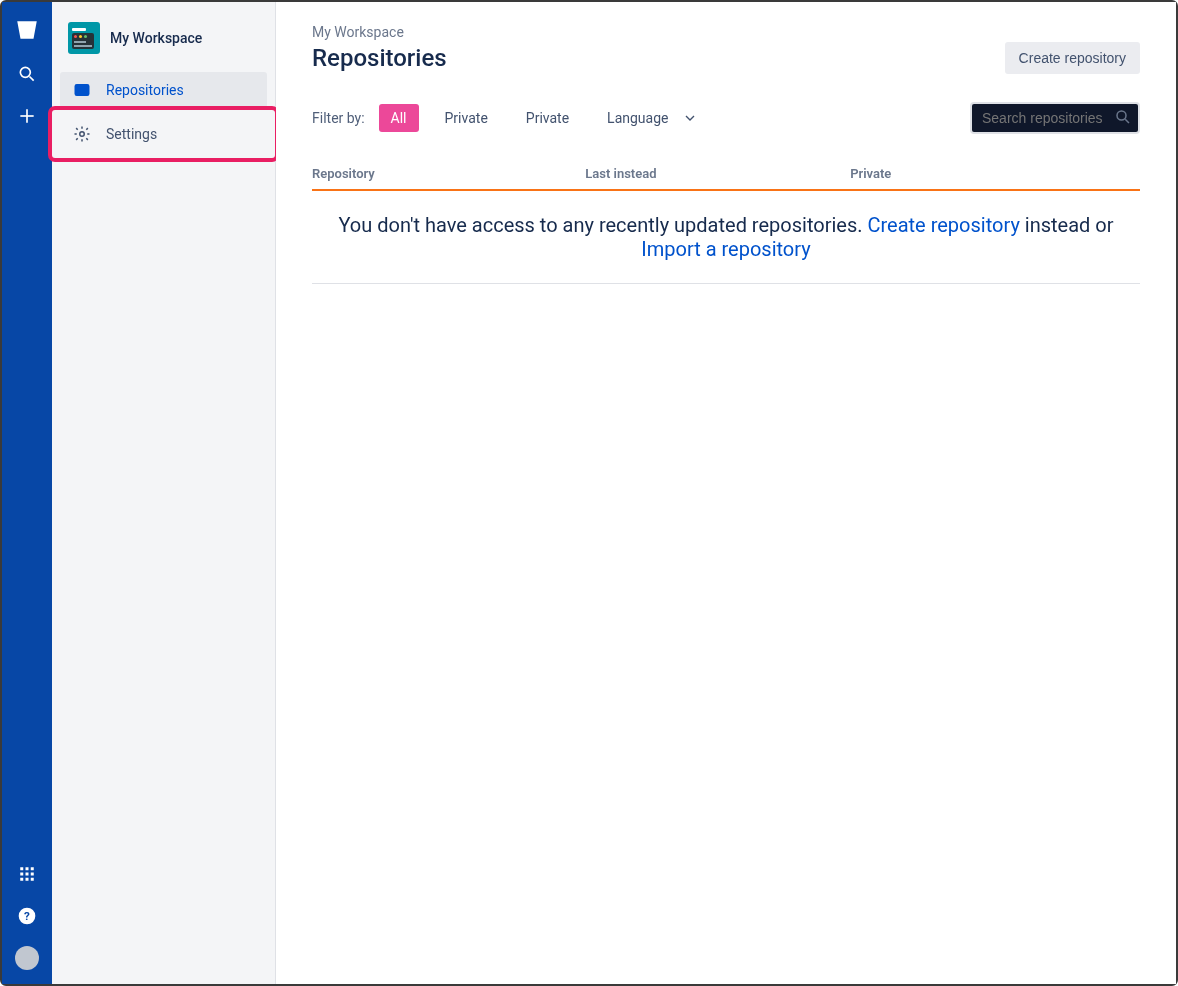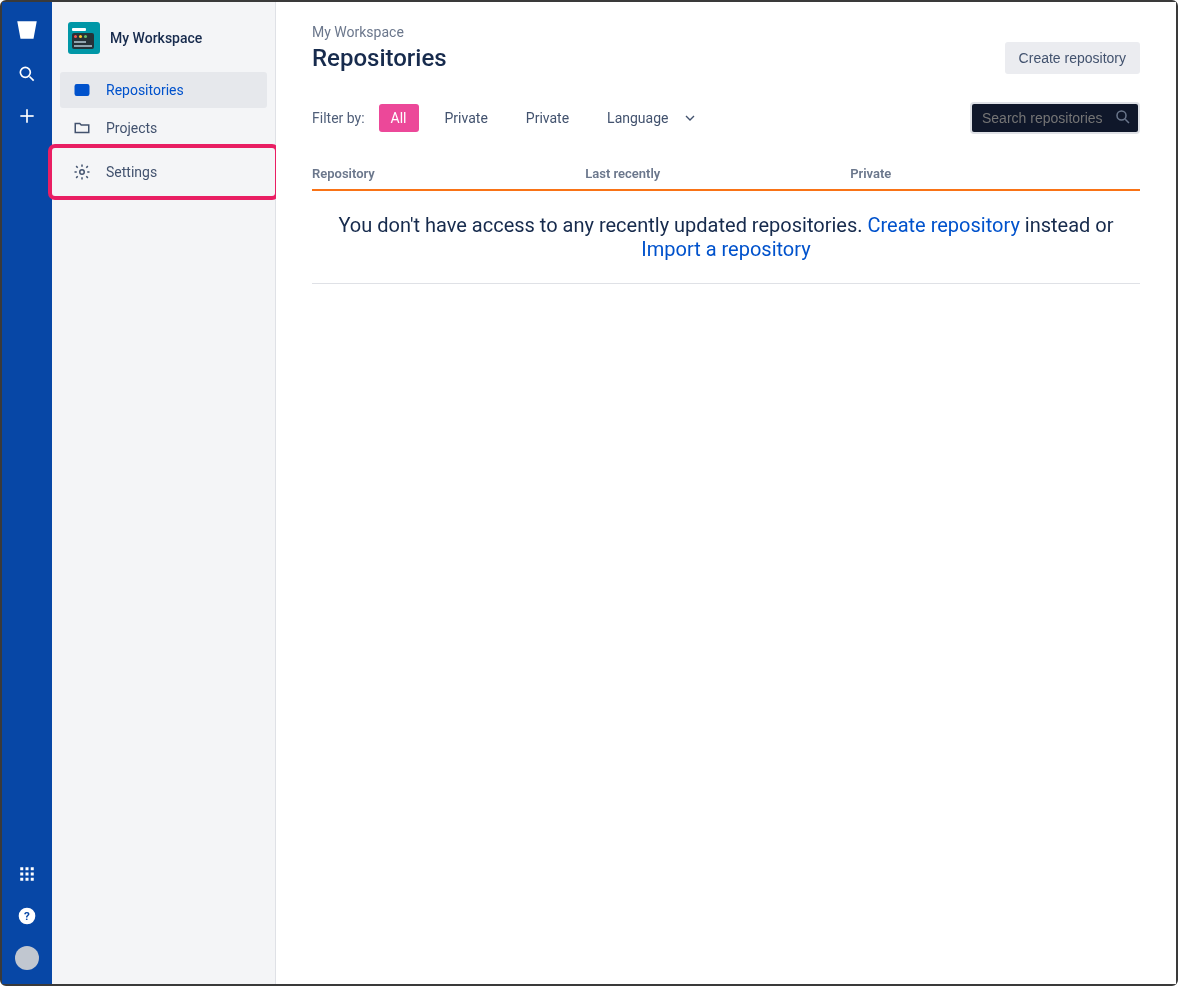--- a/index.html
+++ b/index.html
@@ -184,28 +184,20 @@
       <span class="icon-slot">
         <svg viewBox="0 0 24 24" width="18" height="18" fill="none" stroke="#0052CC" stroke-width="2">
             <rect x="3" y="5" width="18" height="14" rx="2"></rect>
             <polyline points="9 10 7 12 9 14"></polyline>
             <polyline points="15 10 17 12 15 14"></polyline>
           </svg>
       </span>
       <span>Repositories</span>
     </div>
 
-    <div class="nav-item">
-      <span class="icon-slot">
-        <svg viewBox="0 0 24 24" width="18" height="18" fill="none" stroke="#42526E" stroke-width="2">
-            <path d="M3 7 L3 18 L21 18 L21 8 L11 8 L9 6 L3 6 Z"></path>
-          </svg>
-      </span>
-      <span>Projects</span>
-    </div>
 
 
 
     <div class="nav-item highlighted">
       <span class="icon-slot">
         <svg viewBox="0 0 24 24" width="18" height="18" fill="none" stroke="#42526E" stroke-width="2">
             <circle cx="12" cy="12" r="3"></circle>
             <path d="M12 2 L12 5 M12 19 L12 22 M4.2 4.2 L6.3 6.3 M17.7 17.7 L19.8 19.8 M2 12 L5 12 M19 12 L22 12 M4.2 19.8 L6.3 17.7 M17.7 6.3 L19.8 4.2"></path>
           </svg>
       </span>
@@ -239,21 +231,21 @@
             <circle cx="10" cy="10" r="6"></circle>
             <line x1="15" y1="15" x2="20" y2="20"></line>
           </svg>
       </div>
     </div>
 
     <table>
       <thead>
         <tr>
           <th style="width:33%">Repository</th>
-          <th style="width:32%">Last recently</th>
+          <th style="width:32%">Last instead</th>
           <th>Private</th>
         </tr>
       </thead>
       <tbody>
         <tr class="empty-row">
           <td colspan="3">
             <span>You don't have access to any recently updated repositories. </span><a href="#">Create repository</a><span> instead or </span><a href="#">Import a repository</a>
           </td>
         </tr>
       </tbody>

